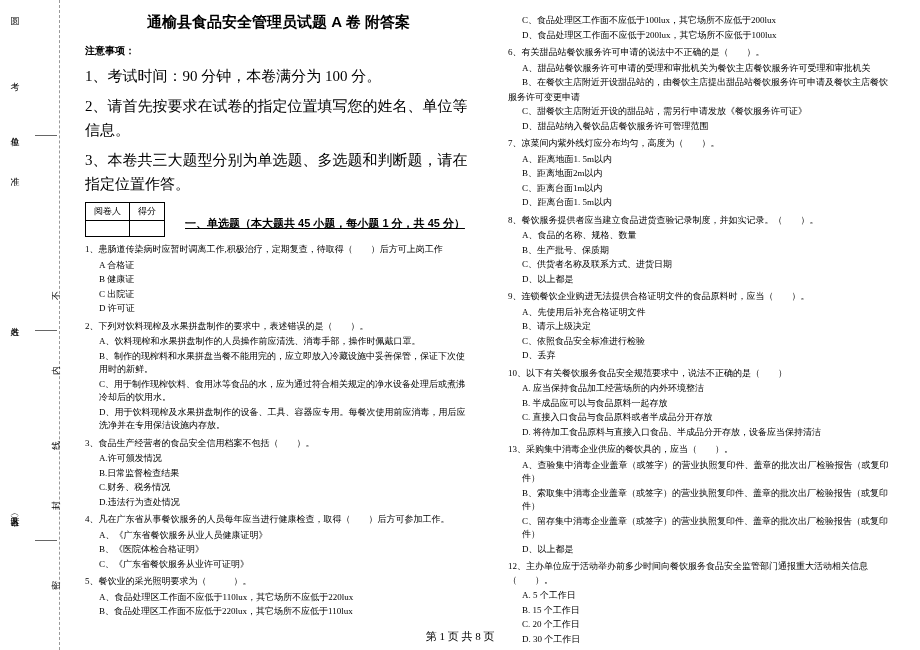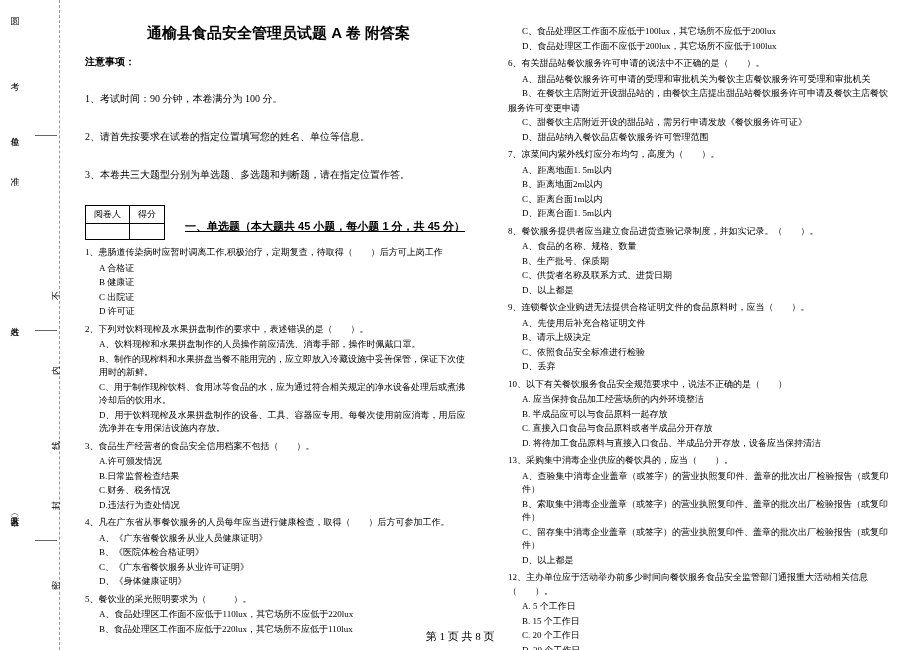--- a/index.html
+++ b/index.html
@@ -49,21 +49,21 @@
       position: absolute;
       transform: rotate(-90deg);
       transform-origin: left top;
       font-size: 9px;
       white-space: nowrap;
       left: 50px;
     }
     .columns {
       flex: 1;
       display: flex;
-      padding: 24px 15px 25px 15px;
+      padding: 13px 15px 25px 15px;
     }
     .col {
       flex: 1;
       padding: 0 10px;
     }
     .col-left {
       padding-right: 18px;
     }
     .col-right {
       padding-left: 18px;
@@ -74,22 +74,22 @@
       font-weight: bold;
       margin-bottom: 12px;
       font-family: "SimHei", "黑体", sans-serif;
     }
     .section-label {
       font-size: 10px;
       font-weight: bold;
       margin: 10px 0 6px 0;
     }
     .note-item {
-      font-size: 10px;
-      margin: 22px 0;
+      font-size: 15px;
+      margin: 6px 0;
       line-height: 1.6;
     }
     .score-table {
       border-collapse: collapse;
       margin: 0 0;
     }
     .score-table td {
       border: 1px solid #000;
       padding: 2px 8px;
       font-size: 9px;
@@ -194,21 +194,20 @@
       <div class="question">3、食品生产经营者的食品安全信用档案不包括（　　）。</div>
       <div class="option">A.许可颁发情况</div>
       <div class="option">B.日常监督检查结果</div>
       <div class="option">C.财务、税务情况</div>
       <div class="option">D.违法行为查处情况</div>
 
       <div class="question">4、凡在广东省从事餐饮服务的人员每年应当进行健康检查，取得（　　）后方可参加工作。</div>
       <div class="option">A、《广东省餐饮服务从业人员健康证明》</div>
       <div class="option">B、《医院体检合格证明》</div>
       <div class="option">C、《广东省餐饮服务从业许可证明》</div>
-      <div class="option">D、《身体健康证明》</div>
 
       <div class="question">5、餐饮业的采光照明要求为（　　　）。</div>
       <div class="option">A、食品处理区工作面不应低于110lux，其它场所不应低于220lux</div>
       <div class="option">B、食品处理区工作面不应低于220lux，其它场所不应低于110lux</div>
     </div>
 
     <div class="col col-right">
       <div class="option" style="margin-left:14px">C、食品处理区工作面不应低于100lux，其它场所不应低于200lux</div>
       <div class="option" style="margin-left:14px">D、食品处理区工作面不应低于200lux，其它场所不应低于100lux</div>
 

